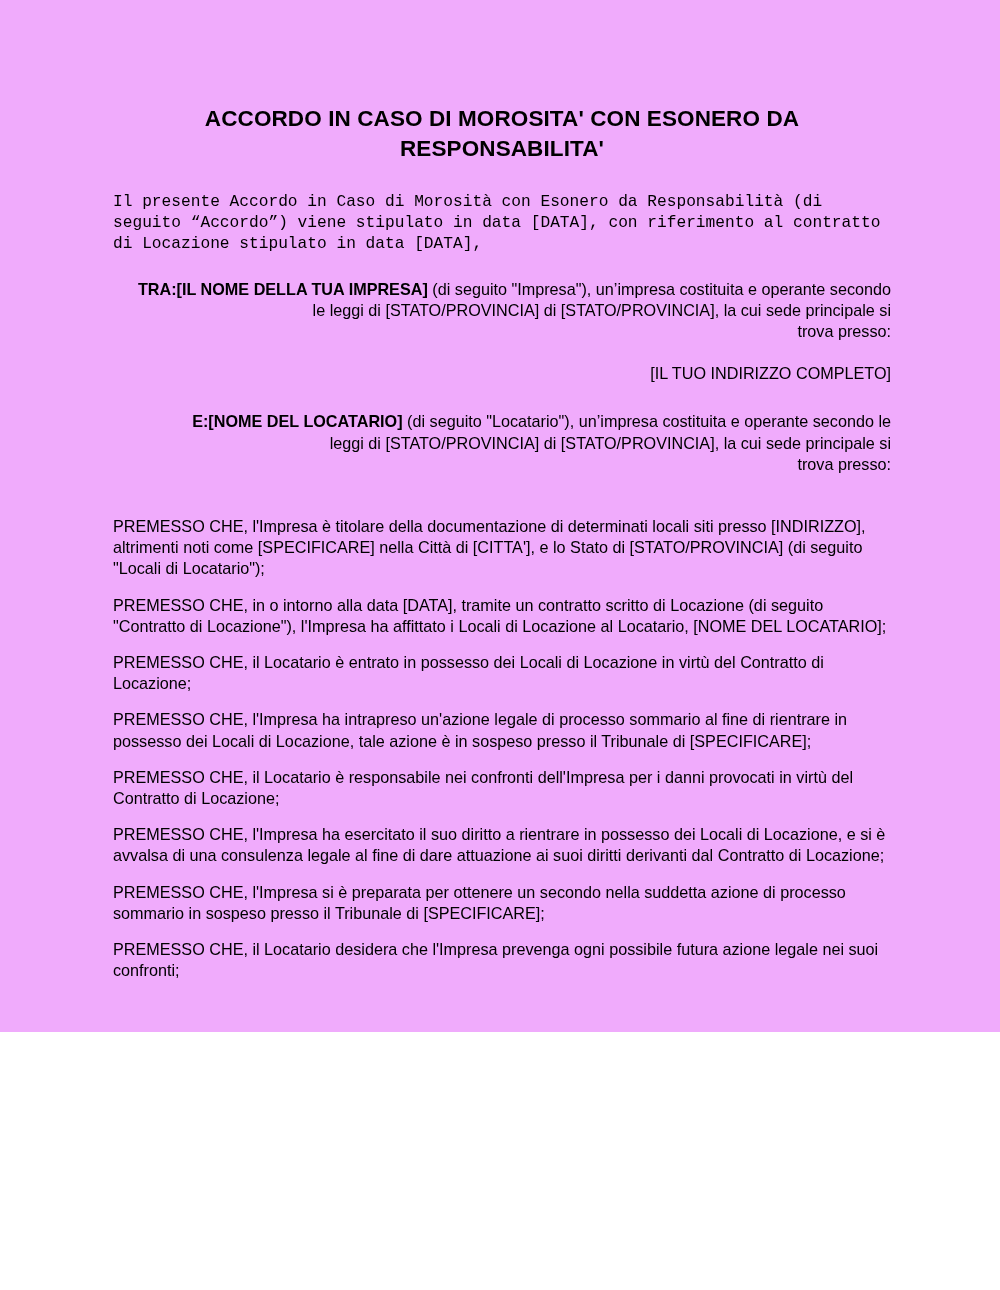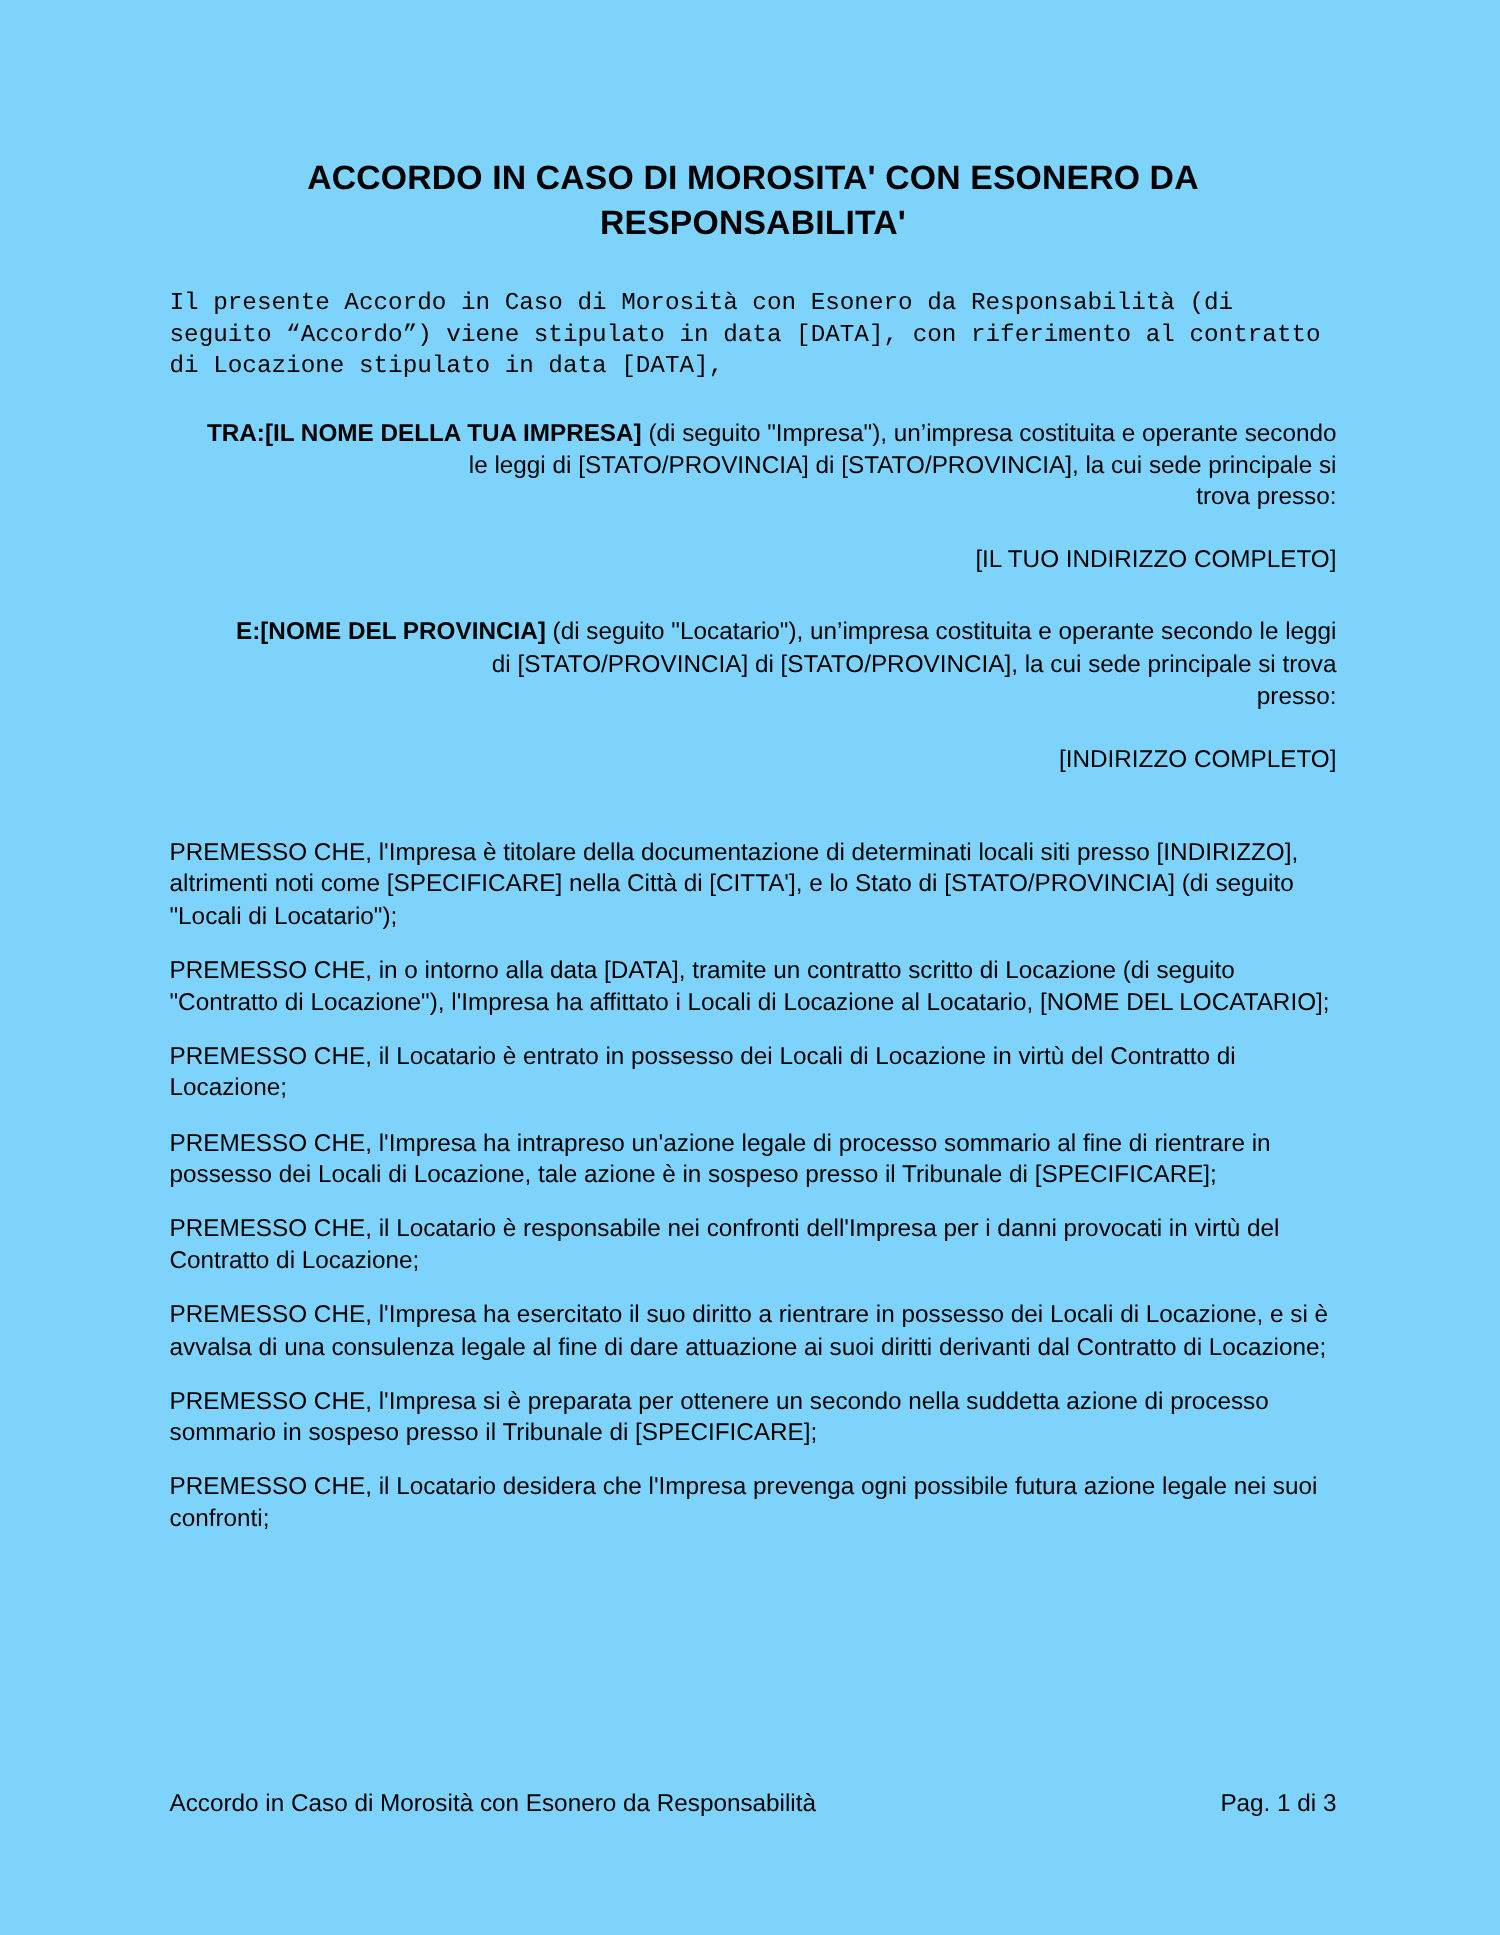--- a/index.html
+++ b/index.html
@@ -7,22 +7,22 @@
     padding: 0;
     background: #ffffff;
   }
   body {
     font-family: "Liberation Sans", sans-serif;
     color: #000000;
   }
   .page {
     position: relative;
     width: 1000px;
-    height: 1290px;
-    background: #7dd3fc;
+    height: 1032px;
+    background: #f0abfc;
     box-sizing: border-box;
     overflow: hidden;
   }
   .content {
     position: absolute;
     left: 113px;
     top: 104px;
     width: 778px;
   }
   .doc-title {
@@ -115,23 +115,22 @@
       <div class="party-row">
         <span class="party-label">TRA:</span><span class="bold">[IL NOME DELLA TUA IMPRESA]</span> <span class="party-body">(di seguito "Impresa"), un’impresa costituita e operante secondo le leggi di [STATO/PROVINCIA] di [STATO/PROVINCIA], la cui sede principale si trova presso:</span>
       </div>
       <div class="addr-your">[IL TUO INDIRIZZO COMPLETO]</div>
     </div>
 
     <div class="spacer-tra"></div>
 
     <div class="party-block">
       <div class="party-row">
-        <span class="party-label">E:</span><span class="bold">[NOME DEL PROVINCIA]</span> <span class="party-body">(di seguito "Locatario"), un’impresa costituita e operante secondo le leggi di [STATO/PROVINCIA] di [STATO/PROVINCIA], la cui sede principale si trova presso:</span>
+        <span class="party-label">E:</span><span class="bold">[NOME DEL LOCATARIO]</span> <span class="party-body">(di seguito "Locatario"), un’impresa costituita e operante secondo le leggi di [STATO/PROVINCIA] di [STATO/PROVINCIA], la cui sede principale si trova presso:</span>
       </div>
-      <div class="addr-other">[INDIRIZZO COMPLETO]</div>
     </div>
 
     <div class="recitals">
       <p class="para">PREMESSO CHE, l'Impresa è titolare della documentazione di determinati locali siti presso [INDIRIZZO], altrimenti noti come [SPECIFICARE] nella Città di [CITTA'], e lo Stato di [STATO/PROVINCIA] (di seguito "Locali di Locatario");</p>
       <p class="para">PREMESSO CHE, in o intorno alla data [DATA], tramite un contratto scritto di Locazione (di seguito "Contratto di Locazione"), l'Impresa ha affittato i Locali di Locazione al Locatario, [NOME DEL LOCATARIO];</p>
       <p class="para">PREMESSO CHE, il Locatario è entrato in possesso dei Locali di Locazione in virtù del Contratto di Locazione;</p>
       <p class="para">PREMESSO CHE, l'Impresa ha intrapreso un'azione legale di processo sommario al fine di rientrare in possesso dei Locali di Locazione, tale azione è in sospeso presso il Tribunale di [SPECIFICARE];</p>
       <p class="para">PREMESSO CHE, il Locatario è responsabile nei confronti dell'Impresa per i danni provocati in virtù del Contratto di Locazione;</p>
       <p class="para">PREMESSO CHE, l'Impresa ha esercitato il suo diritto a rientrare in possesso dei Locali di Locazione, e si è avvalsa di una consulenza legale al fine di dare attuazione ai suoi diritti derivanti dal Contratto di Locazione;</p>
       <p class="para">PREMESSO CHE, l'Impresa si è preparata per ottenere un secondo nella suddetta azione di processo sommario in sospeso presso il Tribunale di [SPECIFICARE];</p>

